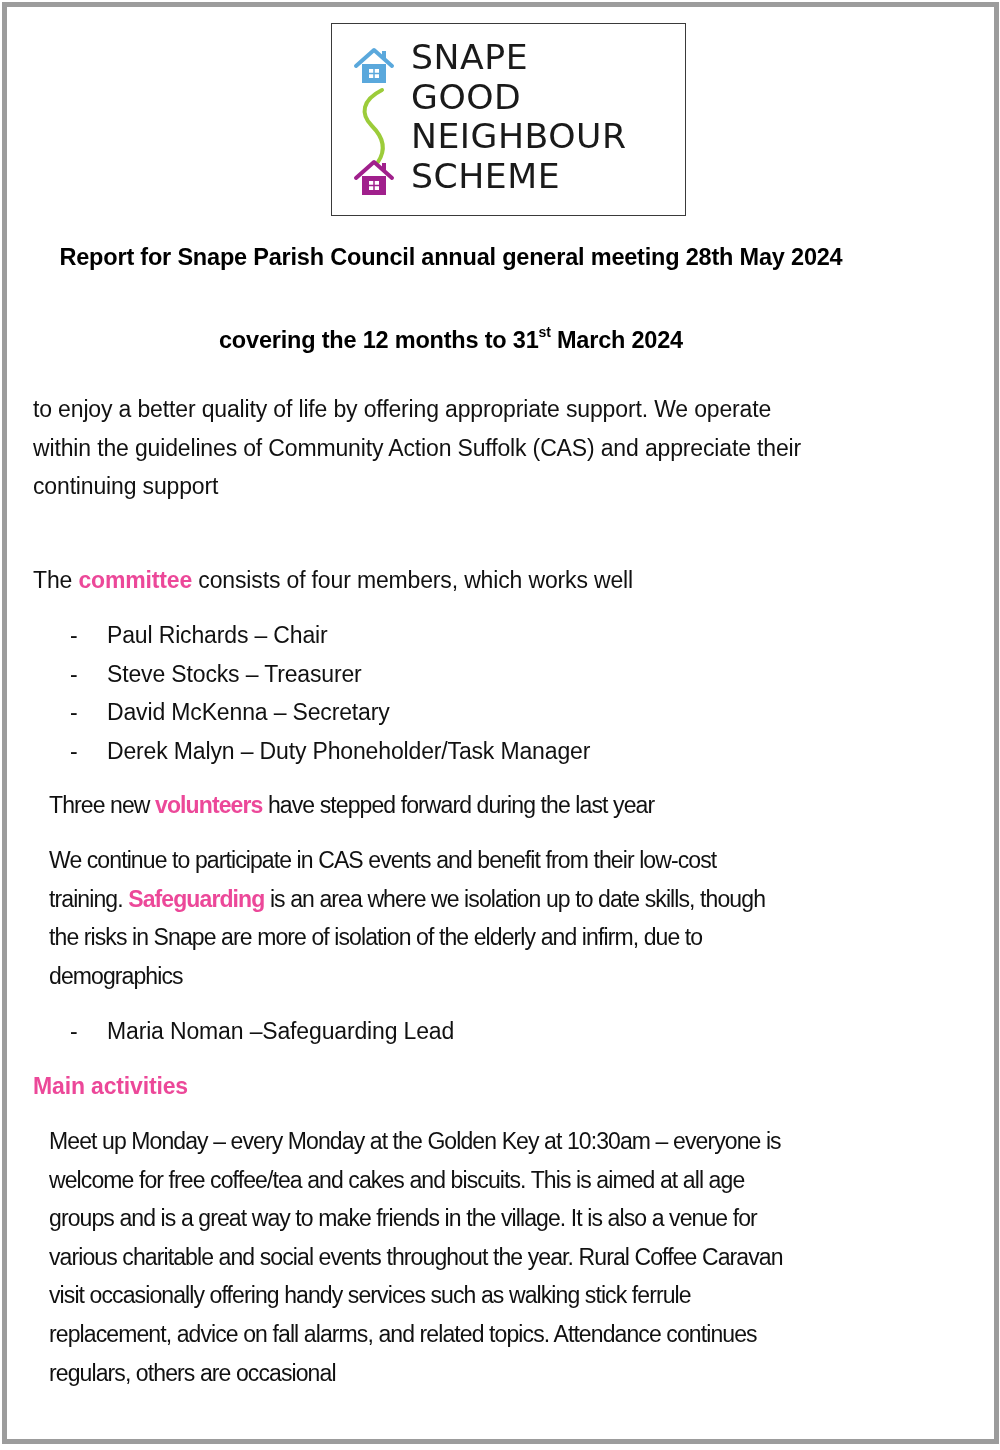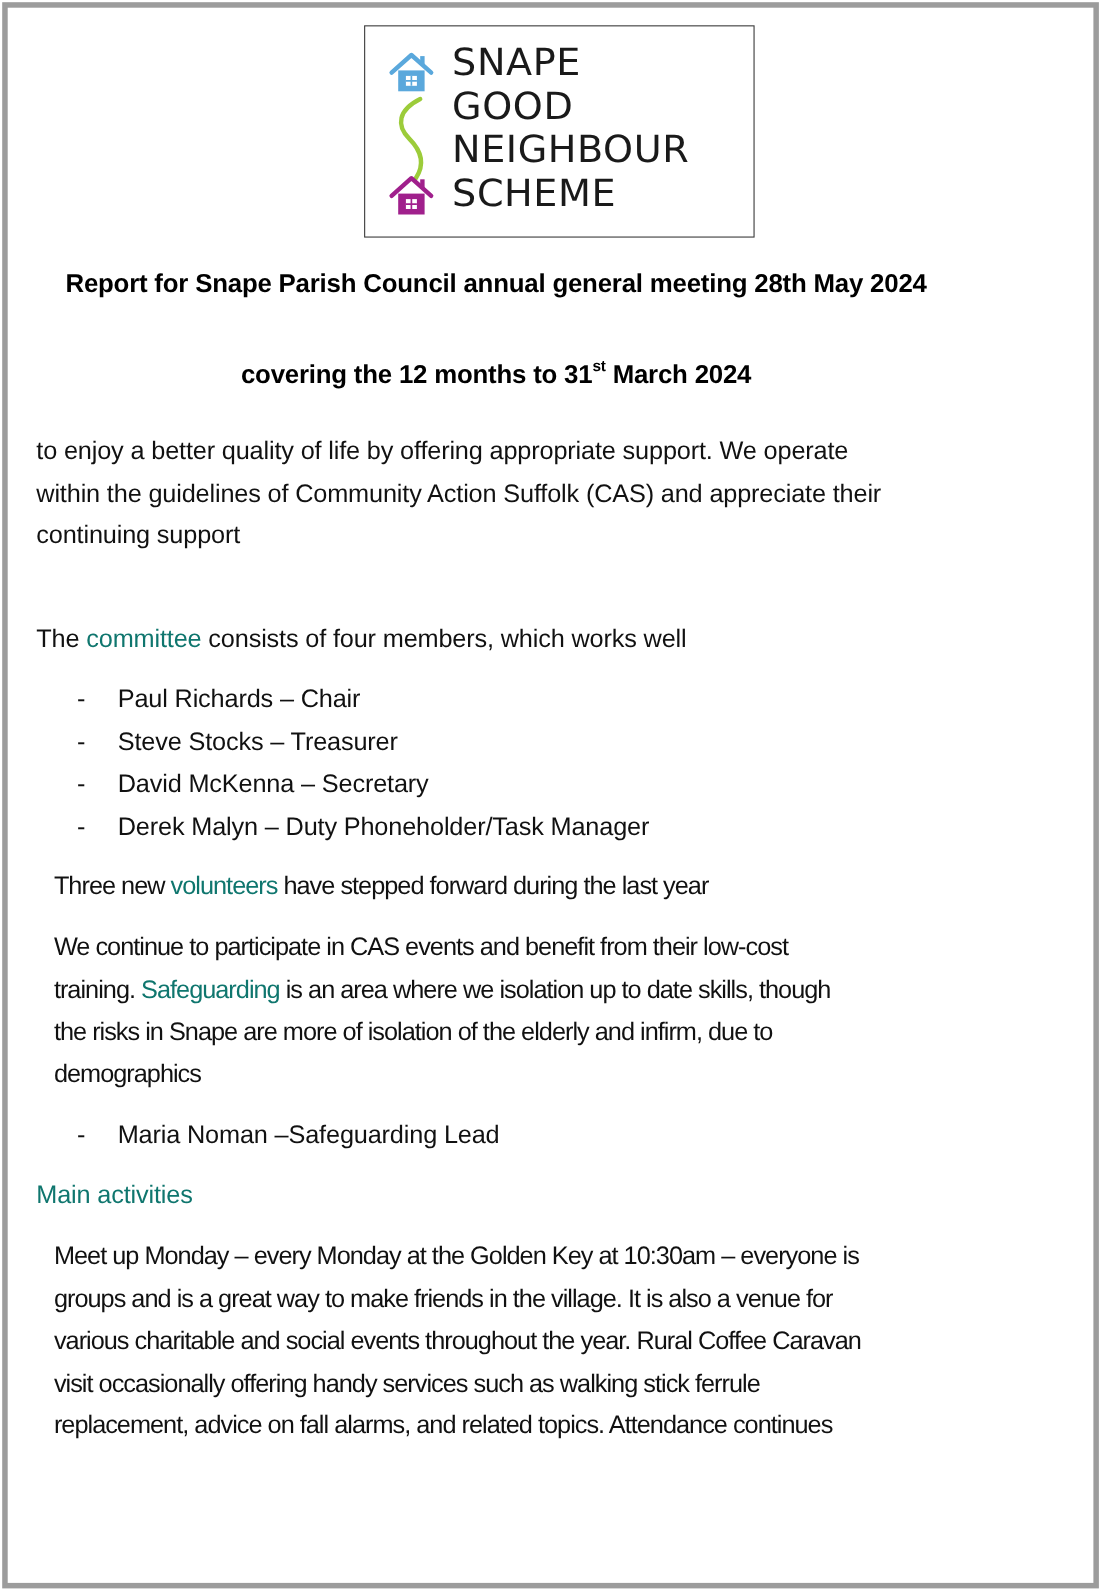--- a/index.html
+++ b/index.html
@@ -27,21 +27,21 @@
   }
   .title sup { font-size: 14px; vertical-align: top; position: relative; top: -3px; }
 
   .body-text {
     position: absolute; left: 33px; width: 950px;
     font-family: "Liberation Sans", sans-serif; font-size: 23px; line-height: 38.6px;
     color: #111; letter-spacing: -0.15px;
   }
   .line { white-space: nowrap; height: 38.6px; }
   .sgns { color: #1f3864; font-weight: bold; }
-  b { font-weight: normal; color: #0f766e; }
+  b { font-weight: bold; color: #ec4899; }
   .list-item { position: absolute; left: 0; white-space: nowrap; height: 38.6px; }
   .dash { position: absolute; left: 37px; }
   .li-text { position: absolute; left: 74px; white-space: nowrap; }
   .condensed { letter-spacing: -0.9px; margin-left: 16px; }
 </style>
 </head>
 <body>
 
 <div class="frame"></div>
 
@@ -122,17 +122,19 @@
       <span class="li-text">Maria Noman –Safeguarding Lead</span>
     </div>
 </div>
 
 <div class="body-text" style="top:1067px;">
   <div class="line"><b>Main activities</b></div>
 </div>
 
 <div class="body-text condensed" style="top:1122px;">
   <div class="line">Meet up Monday – every Monday at the Golden Key at 10:30am – everyone is</div>
+  <div class="line">welcome for free coffee/tea and cakes and biscuits. This is aimed at all age</div>
   <div class="line">groups and is a great way to make friends in the village. It is also a venue for</div>
   <div class="line">various charitable and social events throughout the year. Rural Coffee Caravan</div>
   <div class="line">visit occasionally offering handy services such as walking stick ferrule</div>
   <div class="line">replacement, advice on fall alarms, and related topics. Attendance continues</div>
+  <div class="line">regulars, others are occasional</div>
 </div>
 
 </body></html>

